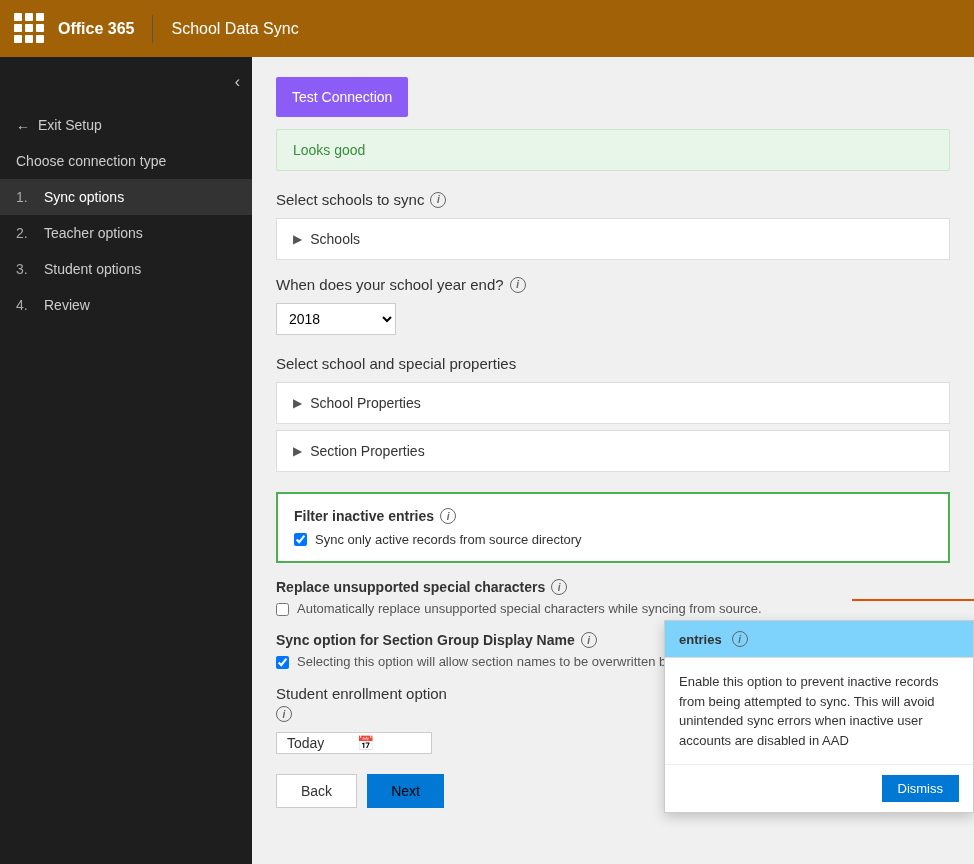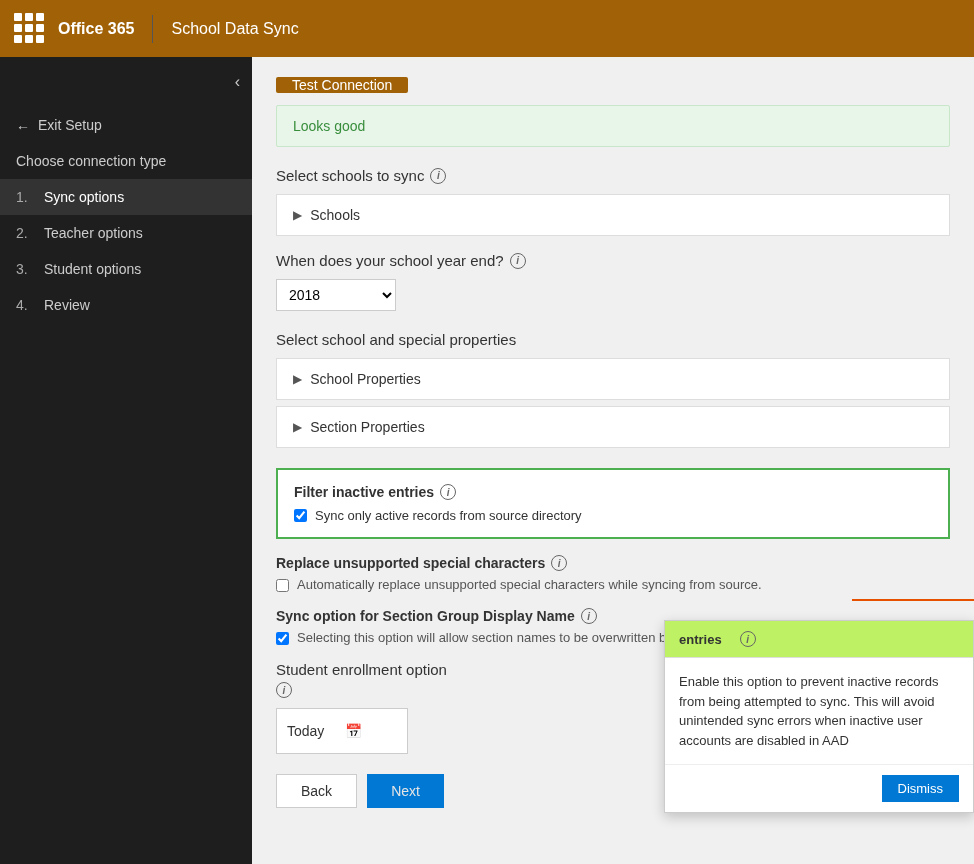--- a/index.html
+++ b/index.html
@@ -58,22 +58,22 @@
     .main {
       flex: 1;
       background: #f0f0f0;
       overflow-y: auto;
       padding: 20px 24px;
       position: relative;
     }
 
     
     .btn-test {
-      background: #a16207; color: white;
-      border: none; padding: 0 16px;
+      background: #8b5cf6; color: white;
+      border: none; padding: 12px 16px;
       font-size: 14px; cursor: pointer;
       border-radius: 2px; margin-bottom: 12px;
     }
 
     
     .looks-good {
       background: #e8f5e9; border: 1px solid #c8e6c9;
       padding: 12px 16px; color: #388e3c;
       font-size: 14px; margin-bottom: 20px;
       border-radius: 2px;
@@ -138,54 +138,54 @@
 
     
     .student-section { margin-bottom: 16px; }
     .student-title {
       font-size: 15px; font-weight: 500; color: #333; margin-bottom: 4px;
     }
     .student-subtitle { font-size: 13px; color: #555; margin-bottom: 10px; display: flex; align-items: center; gap: 6px; }
     .date-input-wrap {
       display: flex; align-items: center;
       border: 1px solid #ccc; background: white;
-      padding: 14px 10px; width: 132px; gap: 6px;
+      padding: 2px 10px; width: 156px; gap: 6px;
     }
     .date-input-wrap span { font-size: 14px; color: #333; flex: 1; }
     .cal-icon { font-size: 16px; color: #555; cursor: pointer; }
 
     
     .bottom-btns {
       display: flex; gap: 10px; margin-top: 20px;
     }
     .btn-back {
       background: white; color: #333; border: 1px solid #ccc;
       padding: 8px 24px; font-size: 14px; cursor: pointer;
     }
     .btn-next {
-      background: #0078d4; color: #e5e5e5; border: none;
+      background: #0078d4; color: #000000; border: none;
       padding: 8px 24px; font-size: 14px; cursor: pointer;
     }
 
     
     .tooltip-popup {
       position: absolute;
       right: 0; bottom: 40px;
       width: 300px;
       background: white;
       border: 1px solid #ccc;
       box-shadow: 0 4px 12px rgba(0,0,0,0.2);
       z-index: 100;
       padding: 0;
     }
     .tooltip-header {
-      background: #bef264; border-bottom: 1px solid #ddd;
+      background: #7dd3fc; border-bottom: 1px solid #ddd;
       padding: 10px 14px;
       font-size: 13px; font-weight: 600; color: #333;
-      display: flex; align-items: flex-end; gap: 18px;
+      display: flex; align-items: flex-end; gap: 10px;
     }
     .tooltip-body {
       padding: 14px; font-size: 13px; color: #333; line-height: 1.5;
     }
     .tooltip-footer {
       padding: 10px 14px; text-align: right;
       border-top: 1px solid #eee;
     }
     .btn-dismiss {
       background: #0078d4; color: white; border: none;

